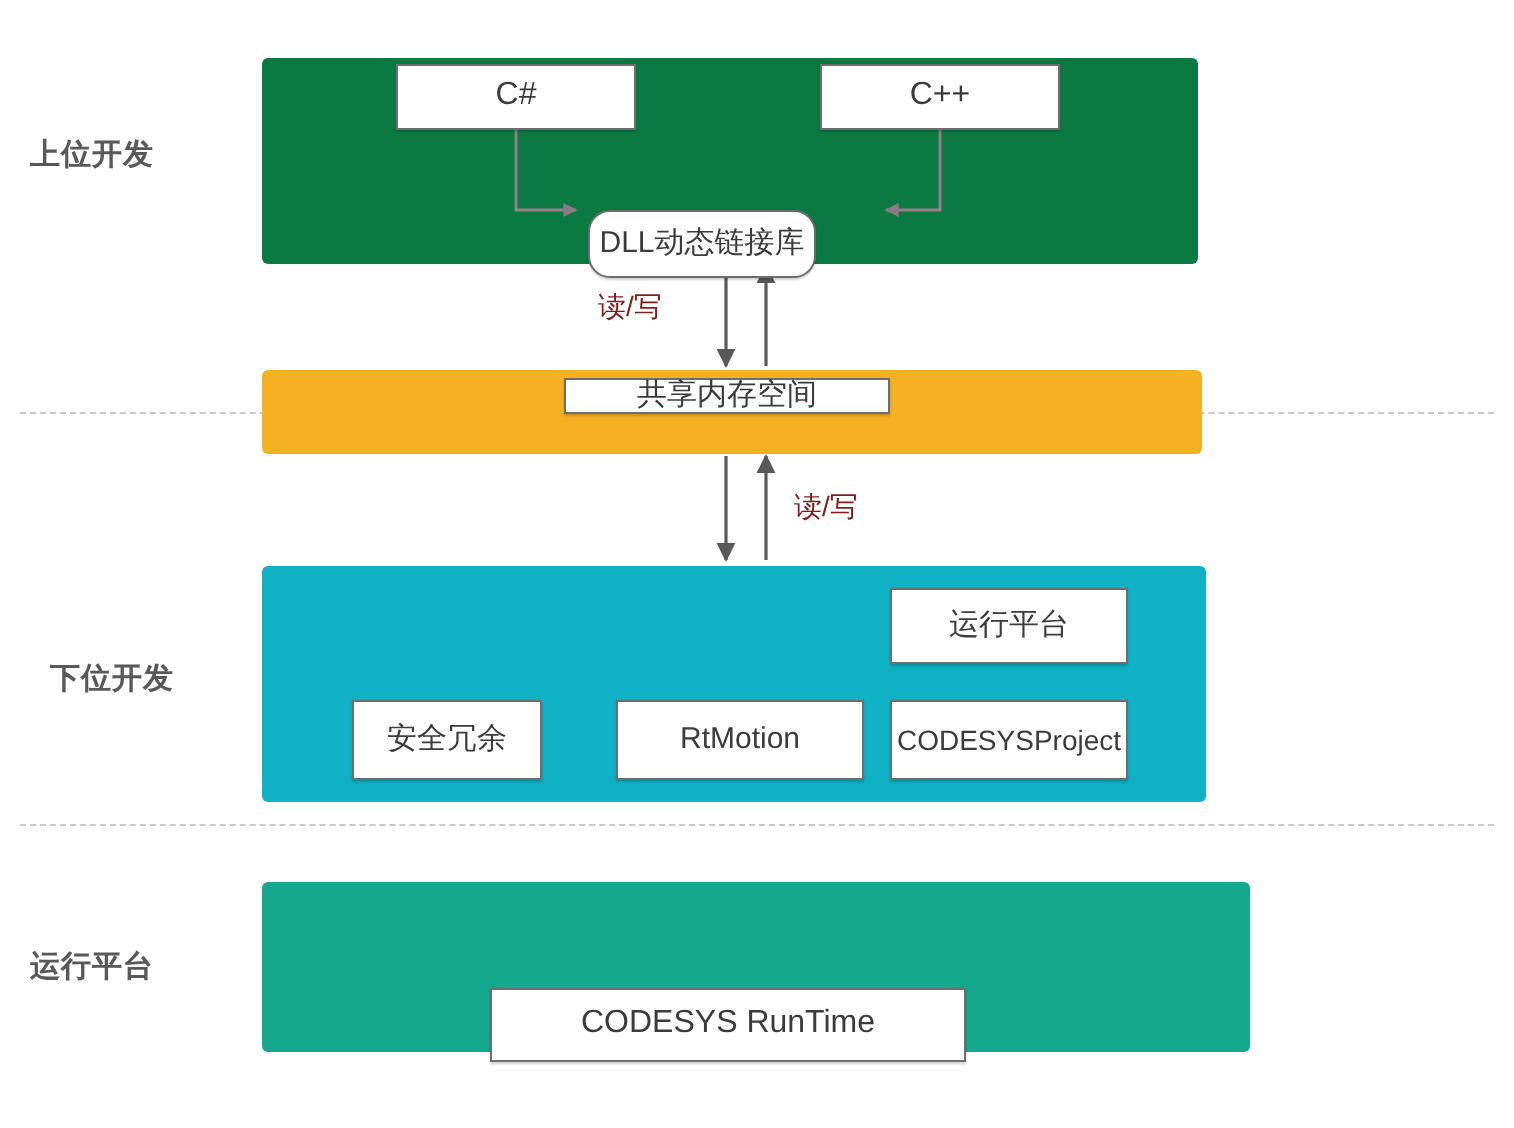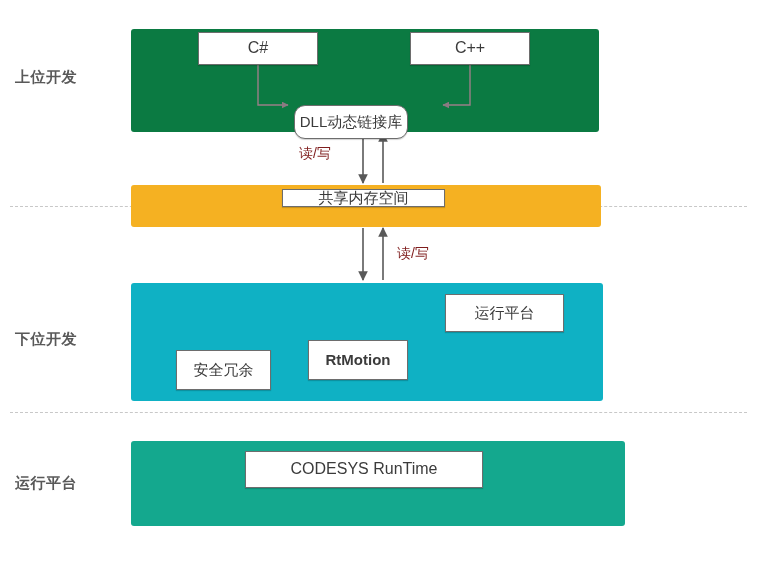--- a/index.html
+++ b/index.html
@@ -22,21 +22,21 @@
   
   .stage-label {
     position: absolute;
     color: #595959;
     font-size: 15px;
     letter-spacing: 0.5px;
     white-space: nowrap;
     font-weight: bold;
   }
   #label-upper  { left: 15px; top: 68px; }
-  #label-lower  { left: 15px; top: 330px; }
+  #label-lower  { left: 25px; top: 330px; }
   #label-runtime{ left: 15px; top: 474px; text-align: right; }
 
   
   .divider {
     position: absolute;
     left: 10px;
     width: 737px;
     height: 0;
     border-top: 1px dashed #c8c8c8;
   }
@@ -91,25 +91,25 @@
   #node-dll    { left: 294px; top: 105px;  width: 114px; height: 34px; border-radius: 11px; }
 
   
   #node-shared { left: 282px; top: 189px; width: 163px; height: 18px; }
 
   
   #node-cmd      { left: 176px; top: 294px; width: 119px; height: 38px; }
   #node-io       { left: 308px; top: 294px; width: 120px; height: 38px; }
   #node-devscan  { left: 445px; top: 294px; width: 119px; height: 38px; }
   #node-safety   { left: 176px; top: 350px; width: 95px; height: 40px; }
-  #node-rtmotion { left: 308px; top: 340px; width: 100px; height: 40px; font-weight: bold; }
+  #node-rtmotion { left: 308px; top: 350px; width: 124px; height: 40px; font-weight: normal; }
   #node-project  { left: 445px; top: 350px; width: 119px; height: 40px; font-size: 14px; }
 
   
-  #node-runtime { left: 245px; top: 451px; width: 238px; height: 37px; font-size: 16px; text-align: right; }
+  #node-runtime { left: 245px; top: 494px; width: 238px; height: 37px; font-size: 16px; text-align: right; }
 
   
   #connectors {
     position: absolute;
     left: 0; top: 0;
     width: 757px; height: 564px;
     pointer-events: none;
   }
 
   
@@ -168,16 +168,21 @@
   <div class="node" id="node-dll">DLL动态链接库</div>
 
   <div class="rw-label" id="rw-label-1">读/写</div>
   <div class="rw-label" id="rw-label-2">读/写</div>
 
   <div class="node" id="node-shared">共享内存空间</div>
 
   <div class="node" id="node-devscan">运行平台</div>
   <div class="node" id="node-safety">安全冗余</div>
   <div class="node" id="node-rtmotion">RtMotion</div>
+  <div class="node" id="node-project">
+    <span>CODESYS</span>
+      <br>
+    <span>Project</span>
+  </div>
 
   <div class="node" id="node-runtime">CODESYS RunTime</div>
 
 </div>
 
 </body></html>

